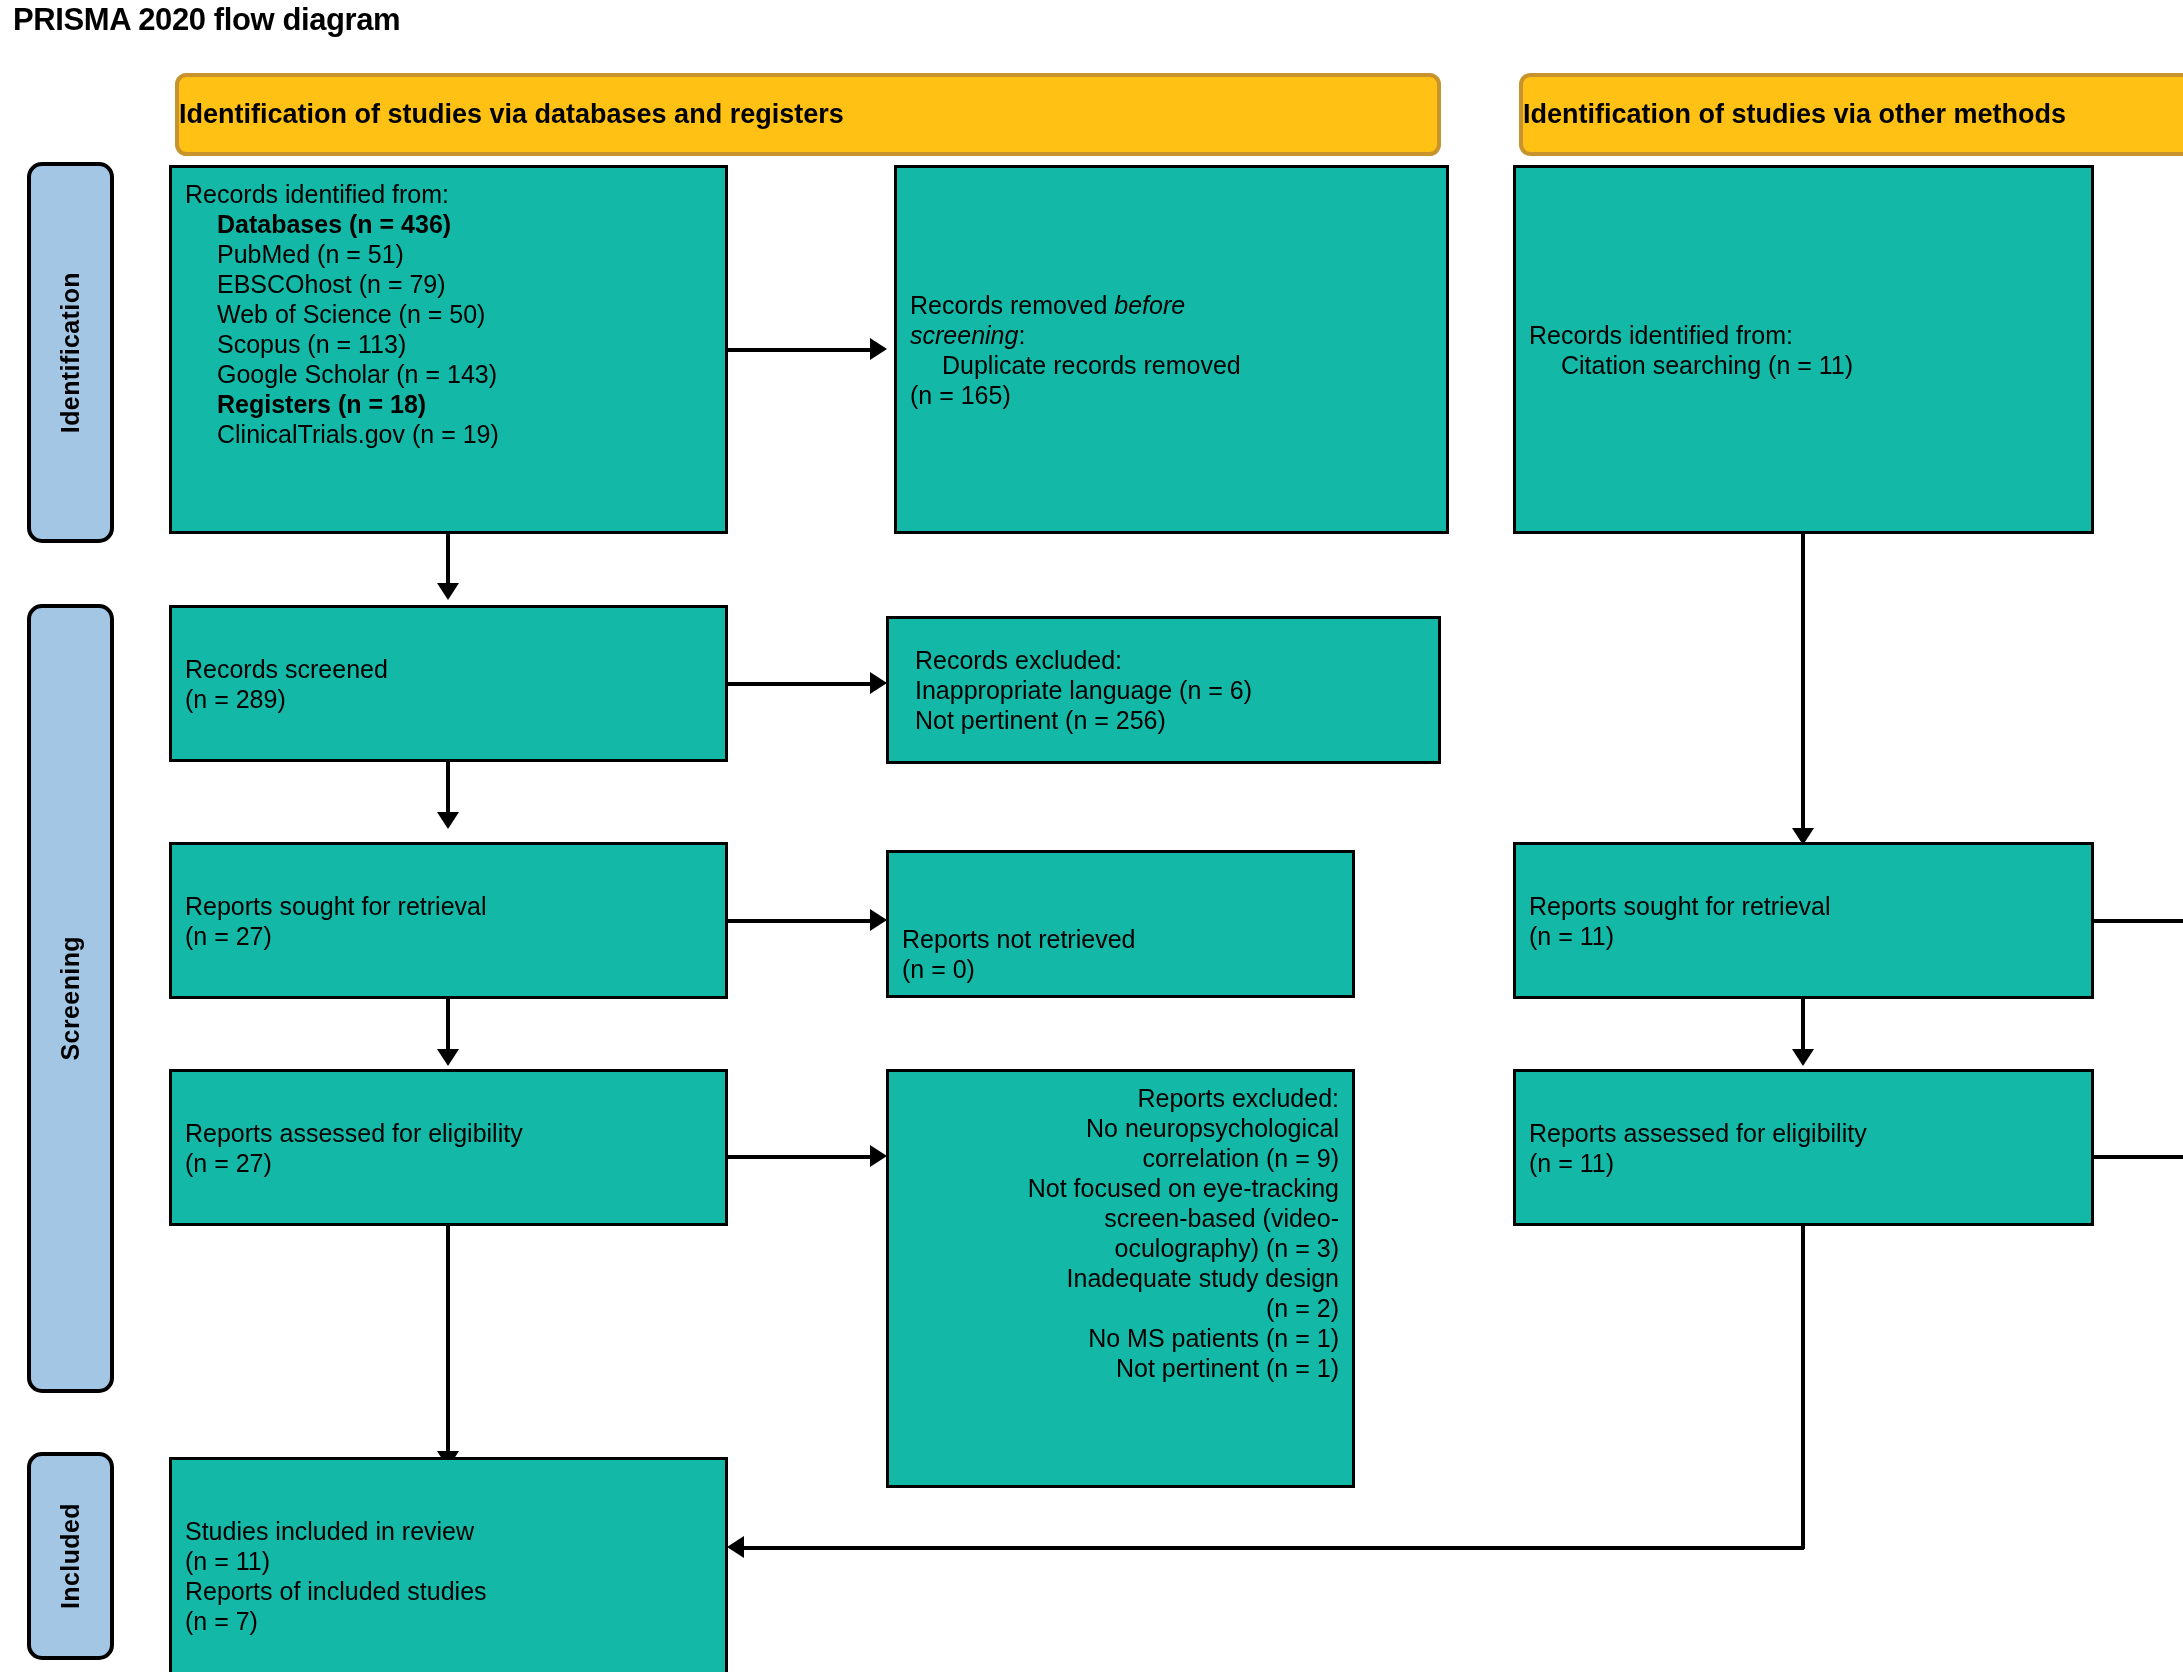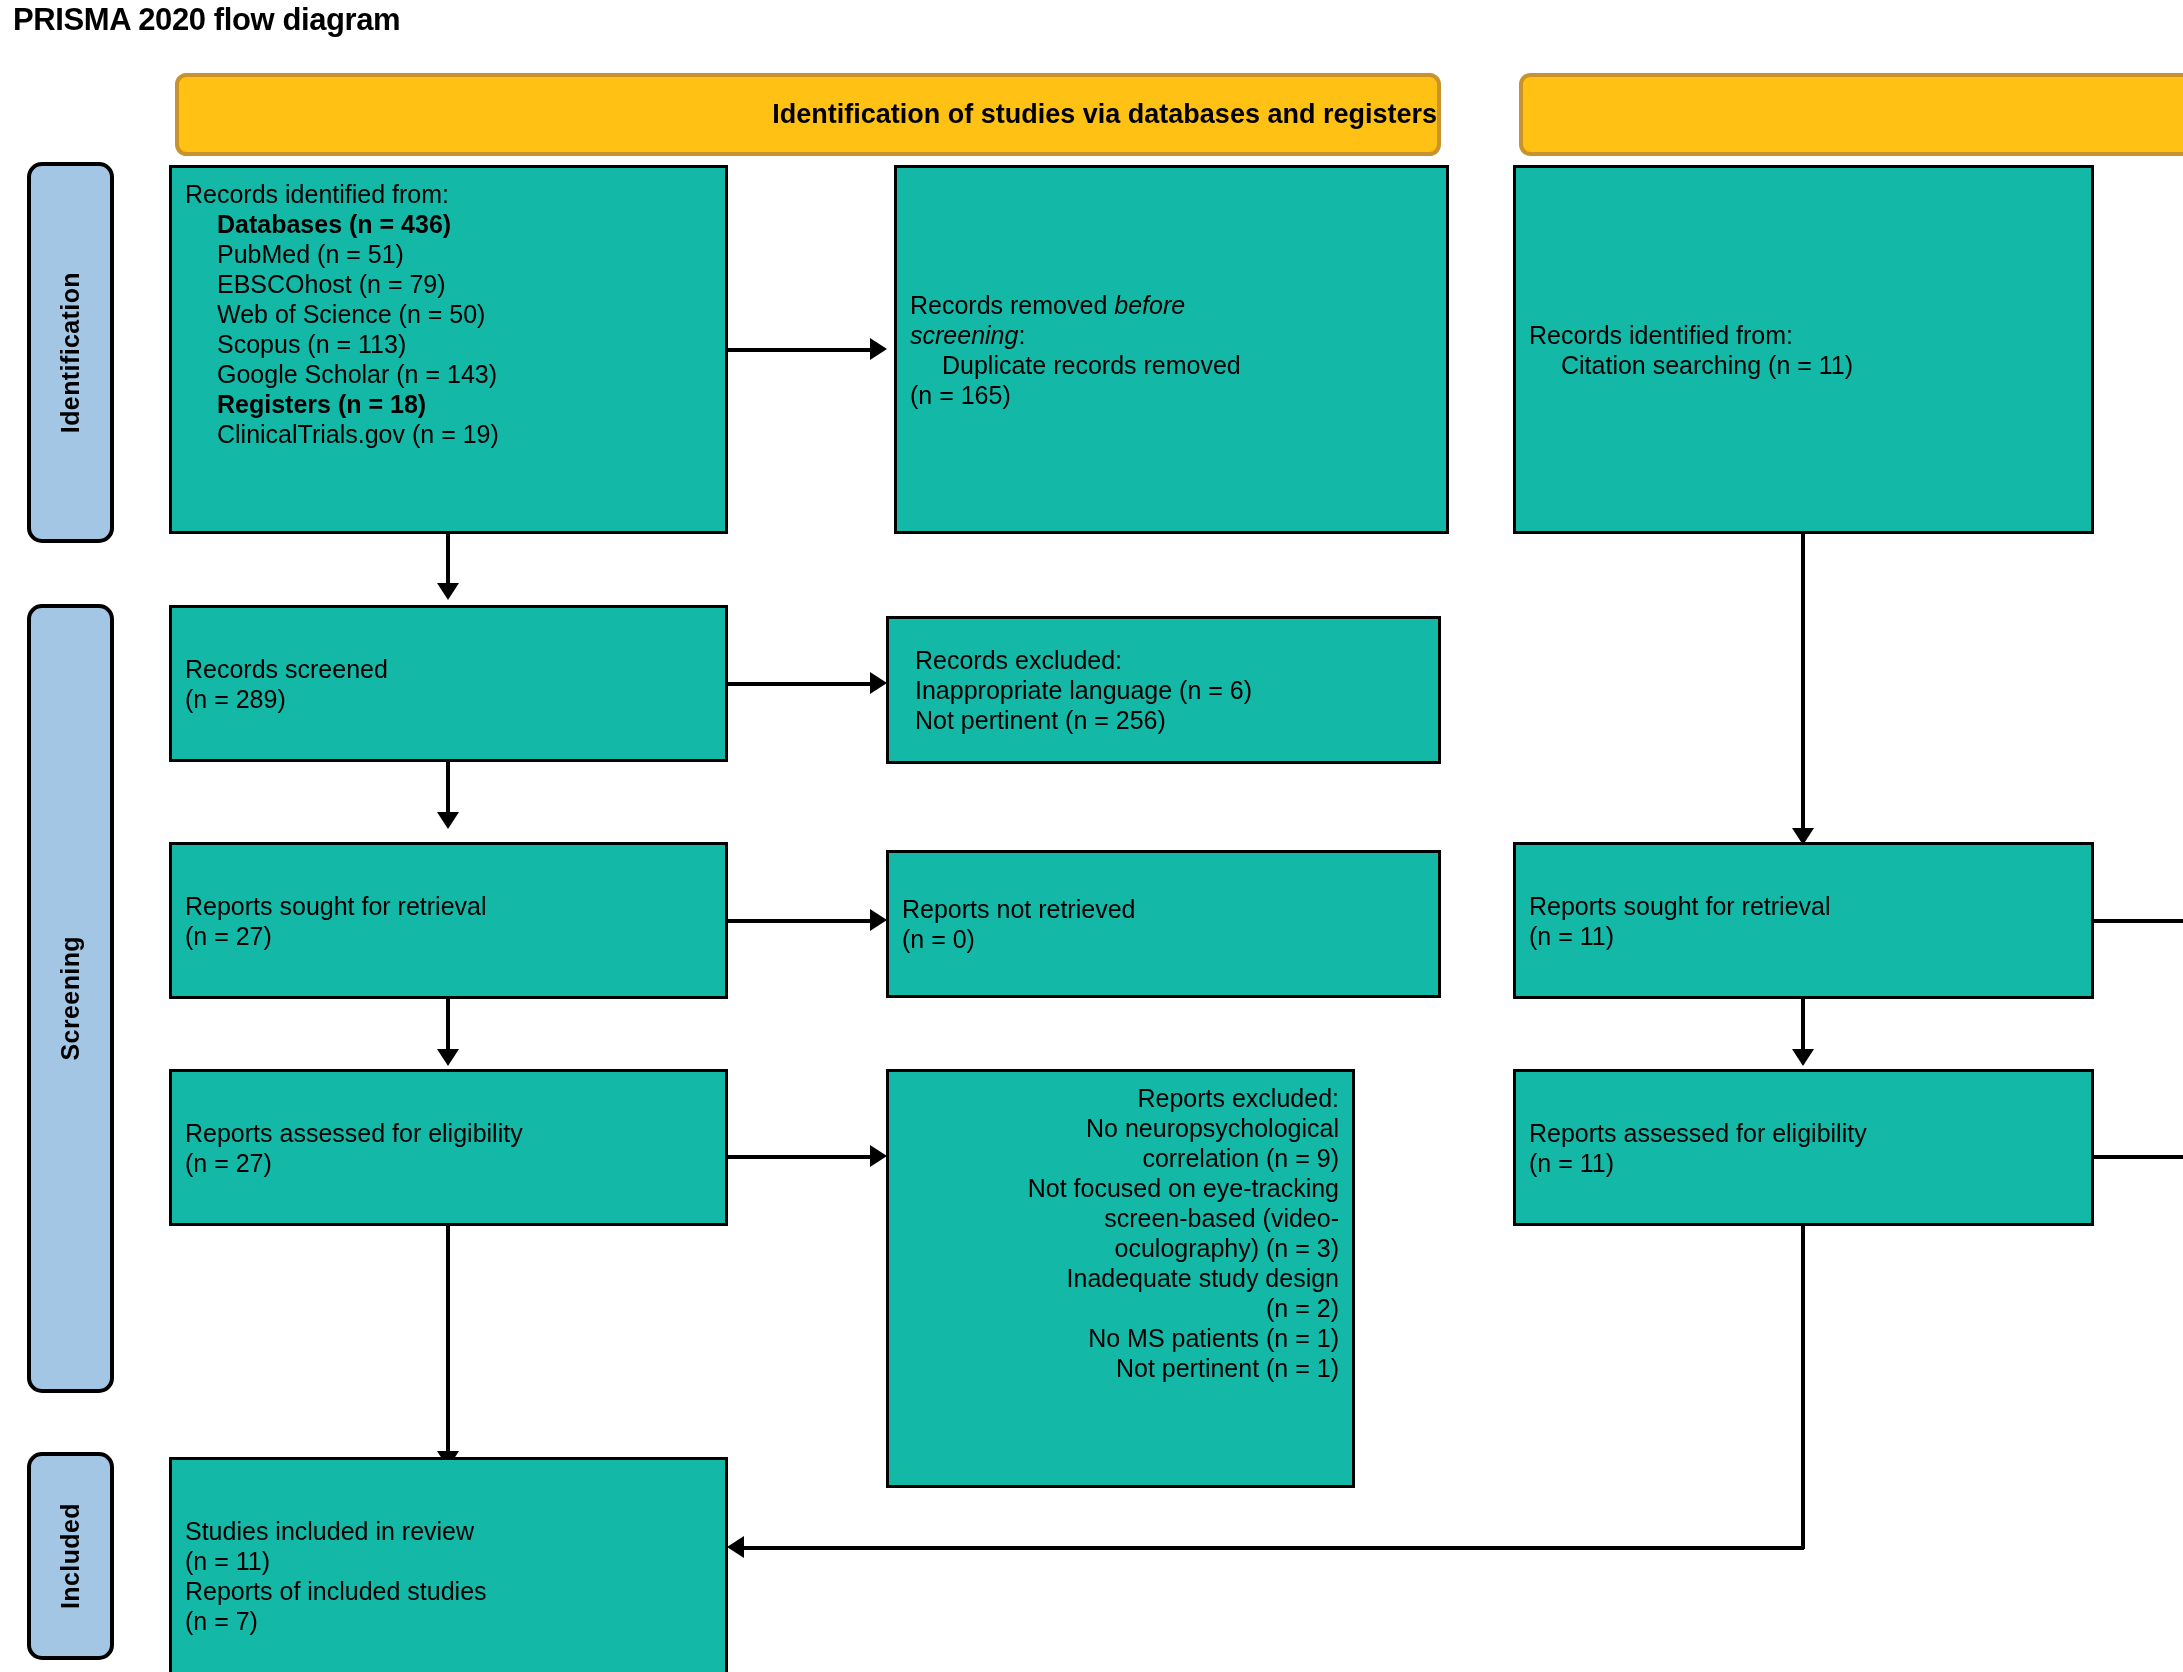--- a/index.html
+++ b/index.html
@@ -36,21 +36,21 @@
 
   
   .stage-header {
     position: absolute;
     background: #FFC113;
     border: 4.4px solid #C8922C;
     border-radius: 11.4px;
     box-sizing: border-box;
     display: flex;
     align-items: center;
-    justify-content: flex-end;
+    justify-content: flex-start;
     font-size: 27px;
     font-weight: bold;
     color: #000000;
     text-align: center;
   }
 
   
   .phase-label {
     position: absolute;
     background: #A3C6E5;
@@ -196,21 +196,21 @@
   <div class="arrow-right" style="left:870px; top:672px;"></div>
 
   <div class="vline" style="left:446px; top:762px; height:52px;"></div>
   <div class="arrow-down" style="left:437px; top:812px;"></div>
 
   <div class="node" style="left:169px; top:842px; width:559px; height:157px;">
     <div class="line">Reports sought for retrieval</div>
     <div class="line">(n = 27)</div>
   </div>
 
-  <div class="node" style="left:886px; top:850px; width:555px; height:148px;">
+  <div class="node" style="left:886px; top:850px; width:469px; height:148px;justify-content:flex-end;">
     <div class="line">Reports not retrieved</div>
     <div class="line">(n = 0)</div>
   </div>
 
   <div class="node" style="left:1513px; top:842px; width:581px; height:157px;">
     <div class="line">Reports sought for retrieval</div>
     <div class="line">(n = 11)</div>
   </div>
 
   <div class="hline" style="left:727px; top:919px; width:144px;"></div>

